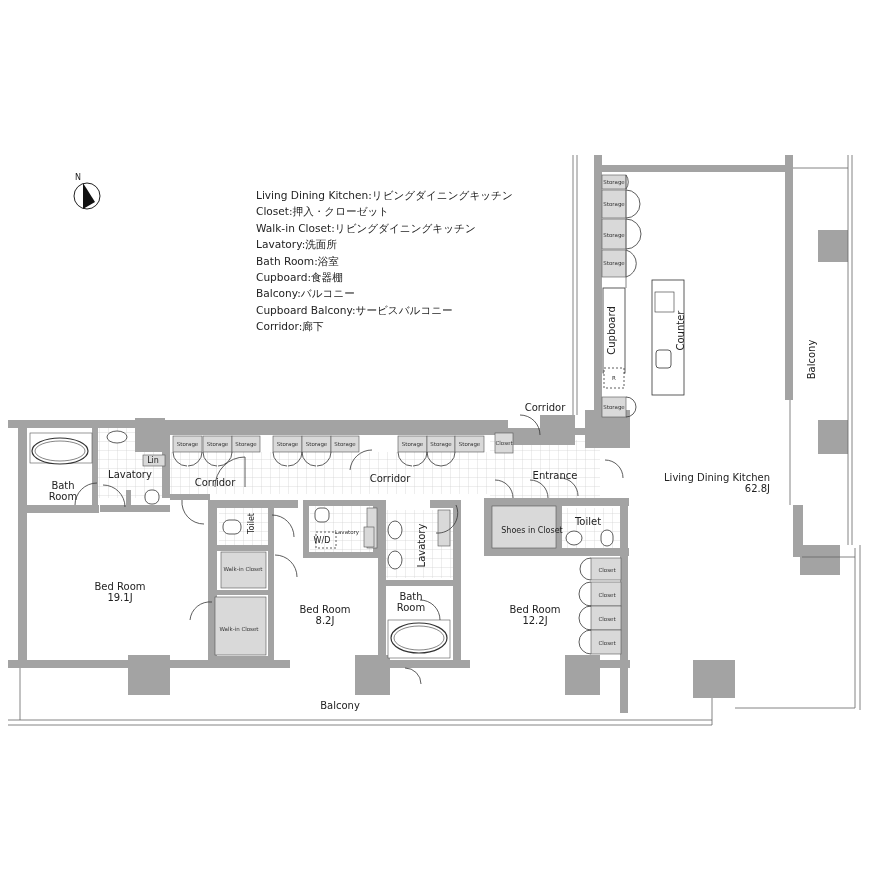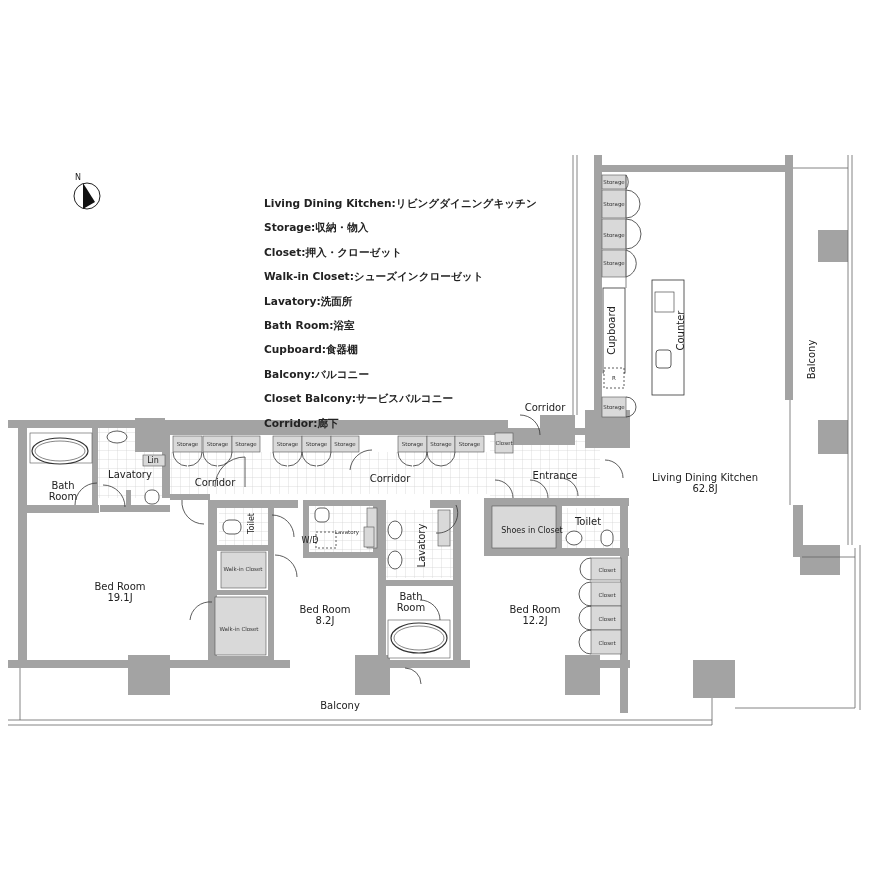--- a/index.html
+++ b/index.html
@@ -1,19 +1,19 @@
 <!DOCTYPE html>
 <html><head>
 <meta charset="utf-8">
 <style>
   html,body{margin:0;padding:0;background:#fff;}
   body{width:872px;height:872px;position:relative;overflow:hidden;font-family:"DejaVu Sans",sans-serif;color:#222;}
   #plan{position:absolute;left:0;top:0;}
   .legend{position:absolute;left:252px;top:185px;font-size:10.6px;line-height:12.4px;color:#222;white-space:nowrap;}
-  .legend div{margin:12px;font-weight:bold;}
+  .legend div{margin:4px;}
   .lbl{position:absolute;font-size:10px;color:#222;text-align:center;line-height:11px;white-space:nowrap;}
   .lbl.sm{font-size:5.5px;color:#333;line-height:6px;}
   .lbl.md{font-size:8px;line-height:9px;}
   .lbl.v{transform:rotate(-90deg);transform-origin:center center;}
   .north{position:absolute;left:72px;top:172px;}
 </style>
 </head>
 <body>
 
 <svg id="plan" width="872" height="872" viewBox="0 0 872 872">
@@ -205,32 +205,31 @@
 </svg>
 
 <svg class="north" width="30" height="42" viewBox="0 0 30 42">
   <text x="3" y="8" font-size="8" font-family="DejaVu Sans, sans-serif" fill="#222">N</text>
   <circle cx="15" cy="24" r="13" fill="none" stroke="#222" stroke-width="1"></circle>
   <path d="M11 11 L11 37 L23 30 Z" fill="#111"></path>
 </svg>
 
 <div class="legend">
   <div>Living Dining Kitchen:リビングダイニングキッチン</div>
-  <div>Storage:収納・物入</div>
   <div>Closet:押入・クローゼット</div>
-  <div>Walk-in Closet:シューズインクローゼット</div>
+  <div>Walk-in Closet:リビングダイニングキッチン</div>
   <div>Lavatory:洗面所</div>
   <div>Bath Room:浴室</div>
   <div>Cupboard:食器棚</div>
   <div>Balcony:バルコニー</div>
-  <div>Closet Balcony:サービスバルコニー</div>
+  <div>Cupboard Balcony:サービスバルコニー</div>
   <div>Corridor:廊下</div>
 </div>
 
-<div class="lbl" style="left:640px;top:472px;width:130px;">
+<div class="lbl" style="left:640px;top:472px;width:130px;text-align:right;">
   <div>Living Dining Kitchen</div>
   <div>62.8J</div>
 </div>
 <div class="lbl" style="left:70px;top:581px;width:100px;">
   <div>Bed Room</div>
   <div>19.1J</div>
 </div>
 <div class="lbl" style="left:280px;top:604px;width:90px;">
   <div>Bed Room</div>
   <div>8.2J</div>
@@ -253,21 +252,21 @@
 <div class="lbl md" style="left:141px;top:456px;width:24px;">Lin</div>
 <div class="lbl" style="left:185px;top:477px;width:60px;">Corridor</div>
 <div class="lbl" style="left:360px;top:473px;width:60px;">Corridor</div>
 <div class="lbl" style="left:515px;top:402px;width:60px;">Corridor</div>
 <div class="lbl" style="left:525px;top:470px;width:60px;">Entrance</div>
 <div class="lbl" style="left:568px;top:516px;width:40px;">Toilet</div>
 <div class="lbl md v" style="left:236px;top:519px;width:30px;">Toilet</div>
 <div class="lbl md" style="left:492px;top:526px;width:80px;">Shoes in Closet</div>
 <div class="lbl sm" style="left:220px;top:566px;width:46px;">Walk-in Closet</div>
 <div class="lbl sm" style="left:214px;top:626px;width:50px;">Walk-in Closet</div>
-<div class="lbl md" style="left:298px;top:536px;width:24px;">W/D</div>
+<div class="lbl md" style="left:310px;top:536px;width:24px;">W/D</div>
 <div class="lbl v" style="left:586px;top:325px;width:50px;">Cupboard</div>
 <div class="lbl v" style="left:655px;top:325px;width:50px;">Counter</div>
 <div class="lbl sm" style="left:604px;top:375px;width:20px;">R</div>
 <div class="lbl" style="left:310px;top:700px;width:60px;">Balcony</div>
 <div class="lbl v" style="left:786px;top:354px;width:50px;">Balcony</div>
 
 <div class="lbl sm" style="left:173px;top:441px;width:29px;">Storage</div>
 <div class="lbl sm" style="left:203px;top:441px;width:29px;">Storage</div>
 <div class="lbl sm" style="left:232px;top:441px;width:28px;">Storage</div>
 <div class="lbl sm" style="left:273px;top:441px;width:29px;">Storage</div>

